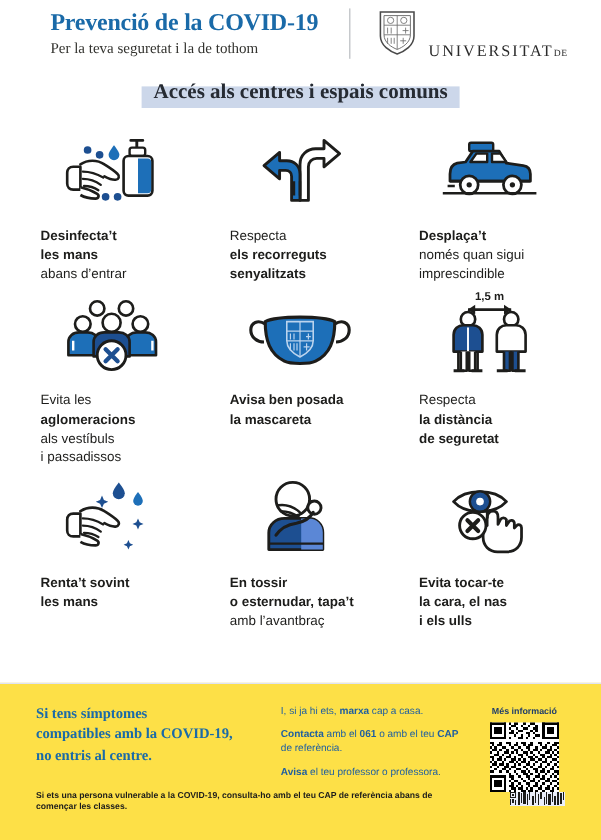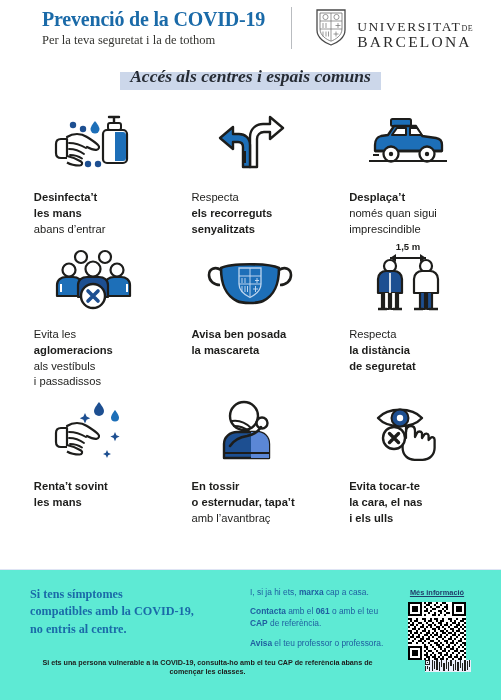--- a/index.html
+++ b/index.html
@@ -66,21 +66,20 @@
   .ub-line2 {
     font-size: 15.5px;
     letter-spacing: 2.2px;
   }
 
   
   .section-banner {
     text-align: center;
     margin: 12px 0 6px 0;
     position: relative;
-    font-style: italic;
   }
   .section-banner .hl {
     display: inline-block;
     position: relative;
     font-family: "Liberation Serif", serif;
     font-weight: bold;
     font-size: 17.5px;
     color: #262b33;
     padding: 2px 10px 2px 10px;
   }
@@ -126,21 +125,21 @@
   }
   .caption b { font-weight: bold; }
   .caption .w { font-weight: normal; }
 
   
   .footer {
     position: absolute;
     left: 0; right: 0;
     bottom: 0;
     height: 130px;
-    background: #5eead4;
+    background: #fde047;
     border-top: 1px solid #dfe4f4;
   }
   .footer-inner {
     display: flex;
     padding: 16px 16px 0 30px;
   }
   .fcol-left {
     flex: 0 0 200px;
     font-family: "Liberation Serif", serif;
     font-weight: bold;
@@ -148,44 +147,43 @@
     line-height: 1.42;
     color: #1a6aa8;
   }
   .fcol-mid {
     flex: 1 1 auto;
     padding-left: 4px;
     font-size: 8.4px;
     line-height: 1.45;
     color: #1f5fa0;
   }
-  .fcol-mid p { margin: 0 0 7px 16px; }
+  .fcol-mid p { margin: 0 0 7px 0; }
   .fcol-mid b { font-weight: bold; }
   .fcol-right {
     flex: 0 0 96px;
     text-align: center;
     padding-top: 2px;
   }
   .mes-info {
     font-size: 7.4px;
     font-weight: bold;
     color: #1f3d6b;
     margin-bottom: 5px;
-    text-decoration: underline;
   }
   .qr { display: block; margin: 0 auto; }
   .footer-bottom {
     position: absolute;
     left: 0; right: 0;
     bottom: 24px;
     padding: 0 30px;
     font-size: 7.2px;
     font-weight: bold;
     color: #1d1d1b;
-    text-align: center;
+    text-align: left;
   }
   .footer-bottom-row {
     display: flex;
     align-items: center;
     justify-content: center;
     gap: 40px;
   }
   .barcode { display: block; }
 </style>
 </head>
@@ -208,21 +206,20 @@
         <circle cx="11.5" cy="11" r="2.6" fill="none" stroke="#6d6d6d" stroke-width="0.7"></circle>
         <circle cx="22.5" cy="11" r="2.6" fill="none" stroke="#6d6d6d" stroke-width="0.7"></circle>
         <path d="M9 17 v5 M12 17 v5 M21.5 19.5 h5 M24 17 v5" stroke="#6d6d6d" stroke-width="0.7" fill="none"></path>
         <path d="M9 25.5 v5 M12 25.5 v5 M14.5 25.5 v5 M19.5 28 h5 M22 25.5 v5" stroke="#6d6d6d" stroke-width="0.7" fill="none"></path>
       </svg>
     </span>
     <span class="ub-wordmark">
       <div class="ub-line1">
         <span>UNIVERSITAT</span><span class="de">DE</span>
       </div>
-      <div class="ub-line2">BARCELONA</div>
     </span>
   </div>
 </div>
 
 <div class="section-banner">
   <span class="hl"><span>Accés als centres i espais comuns</span></span>
 </div>
 
 <div class="grid">
 

